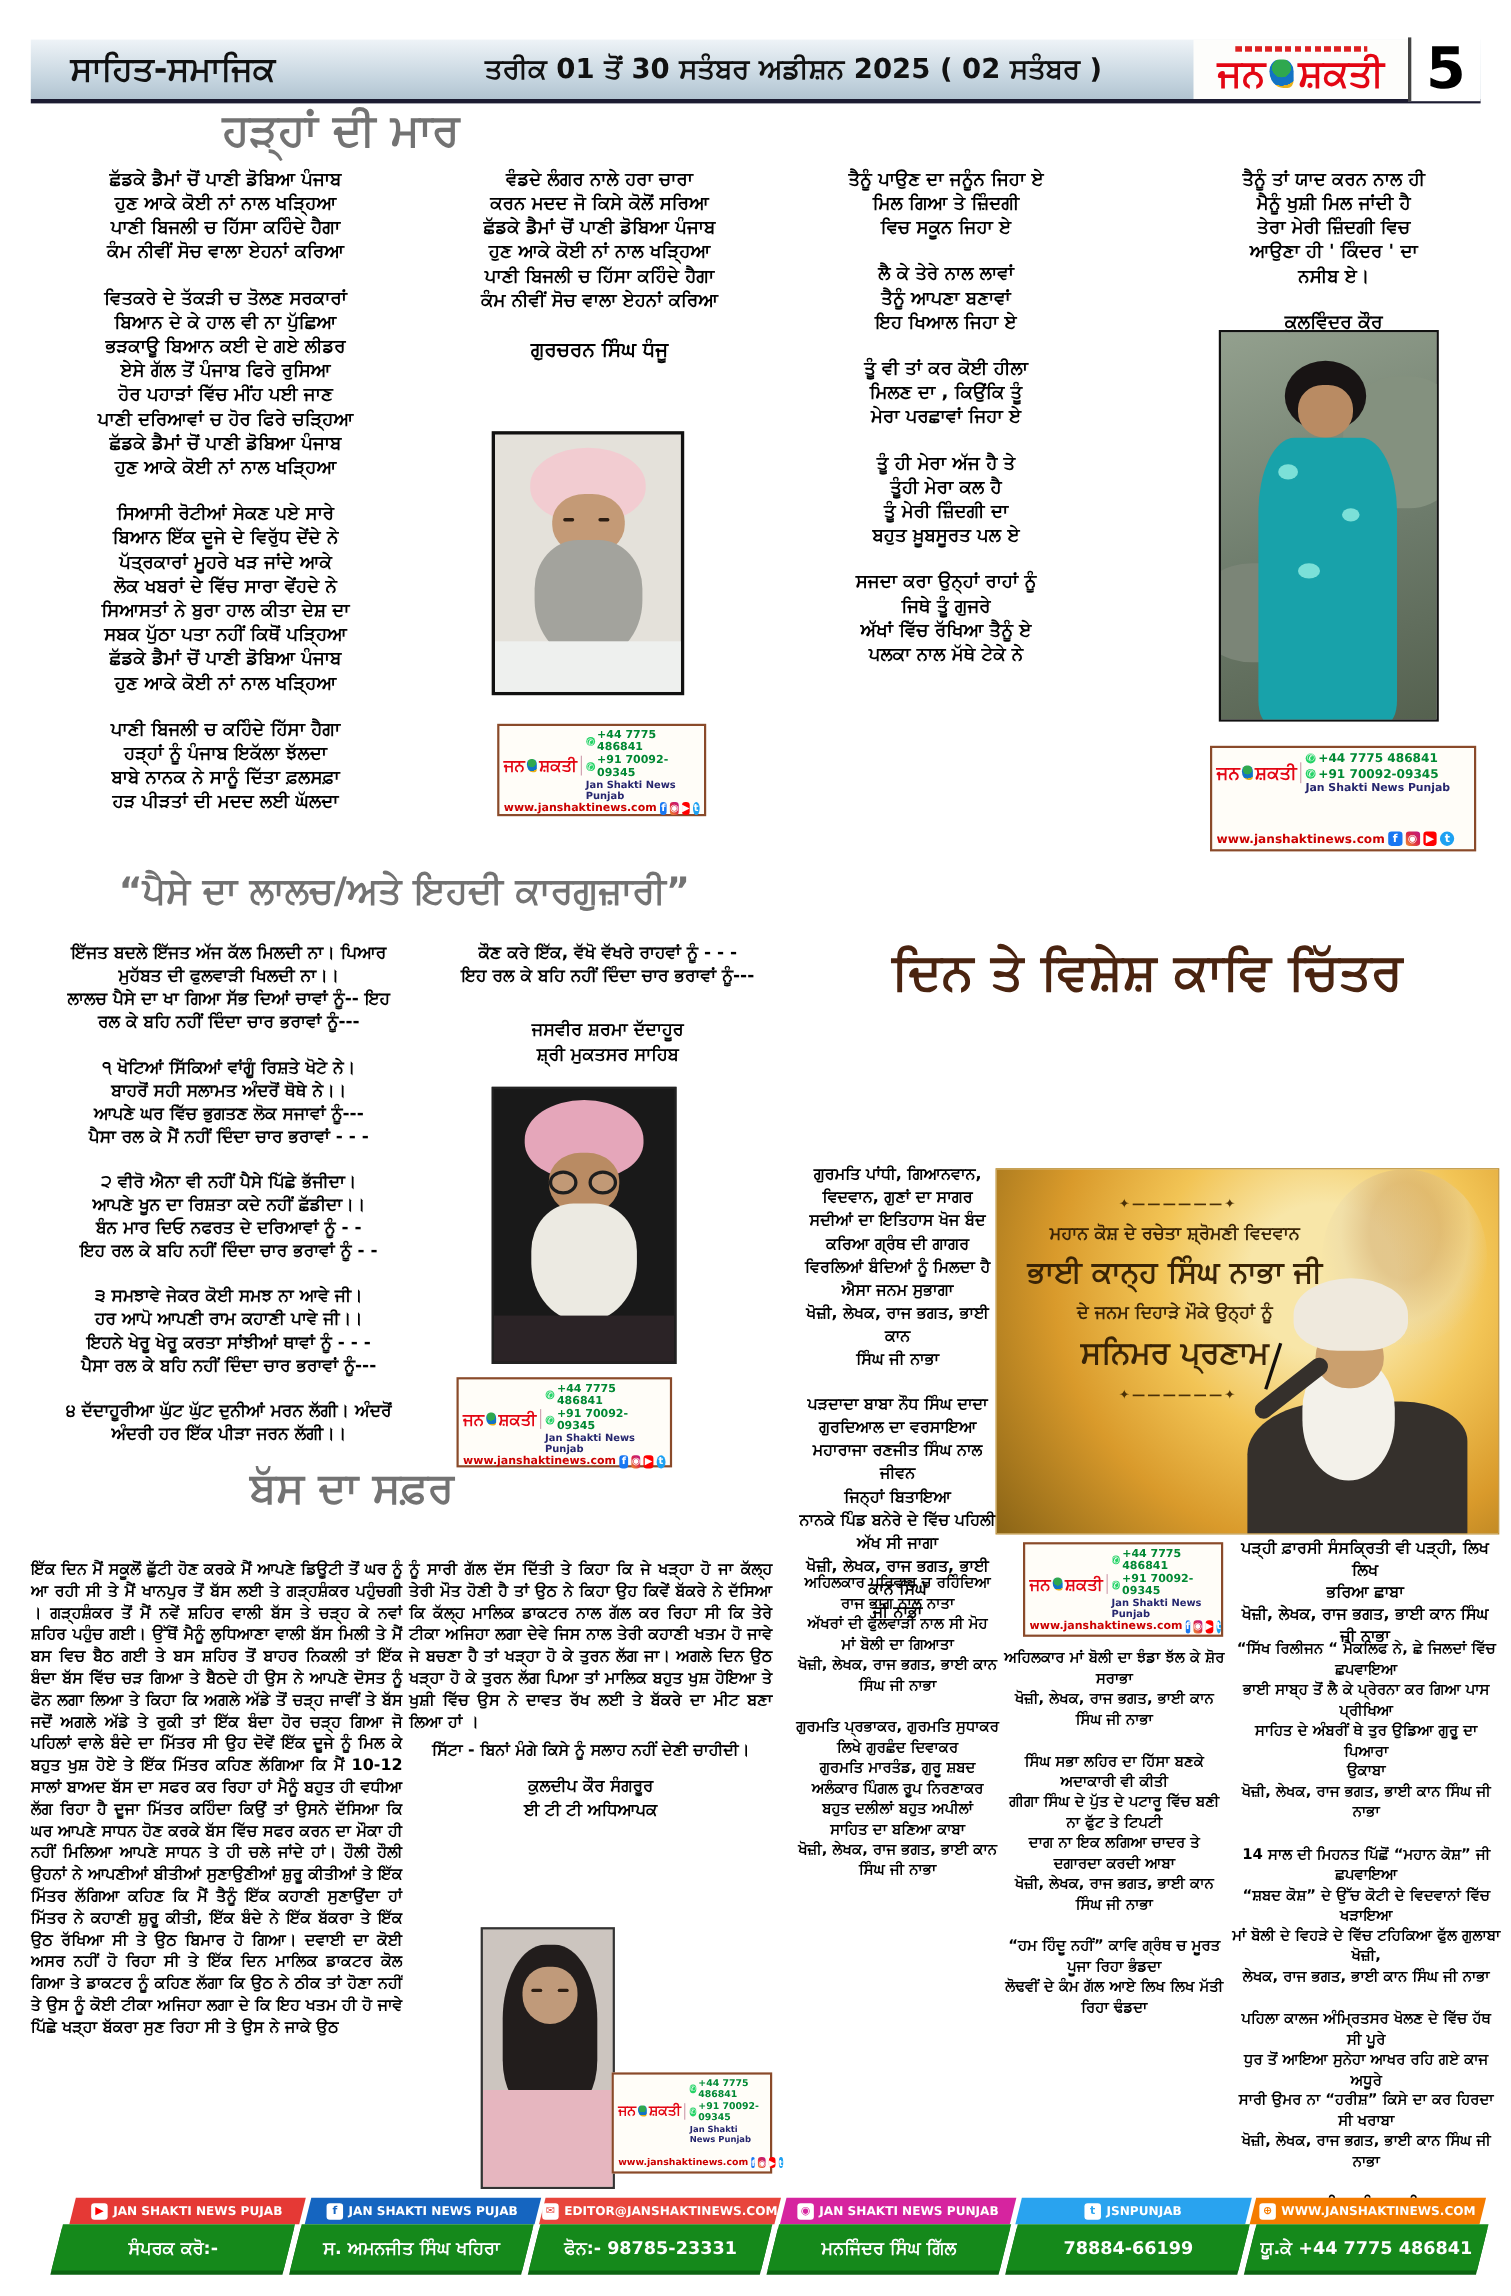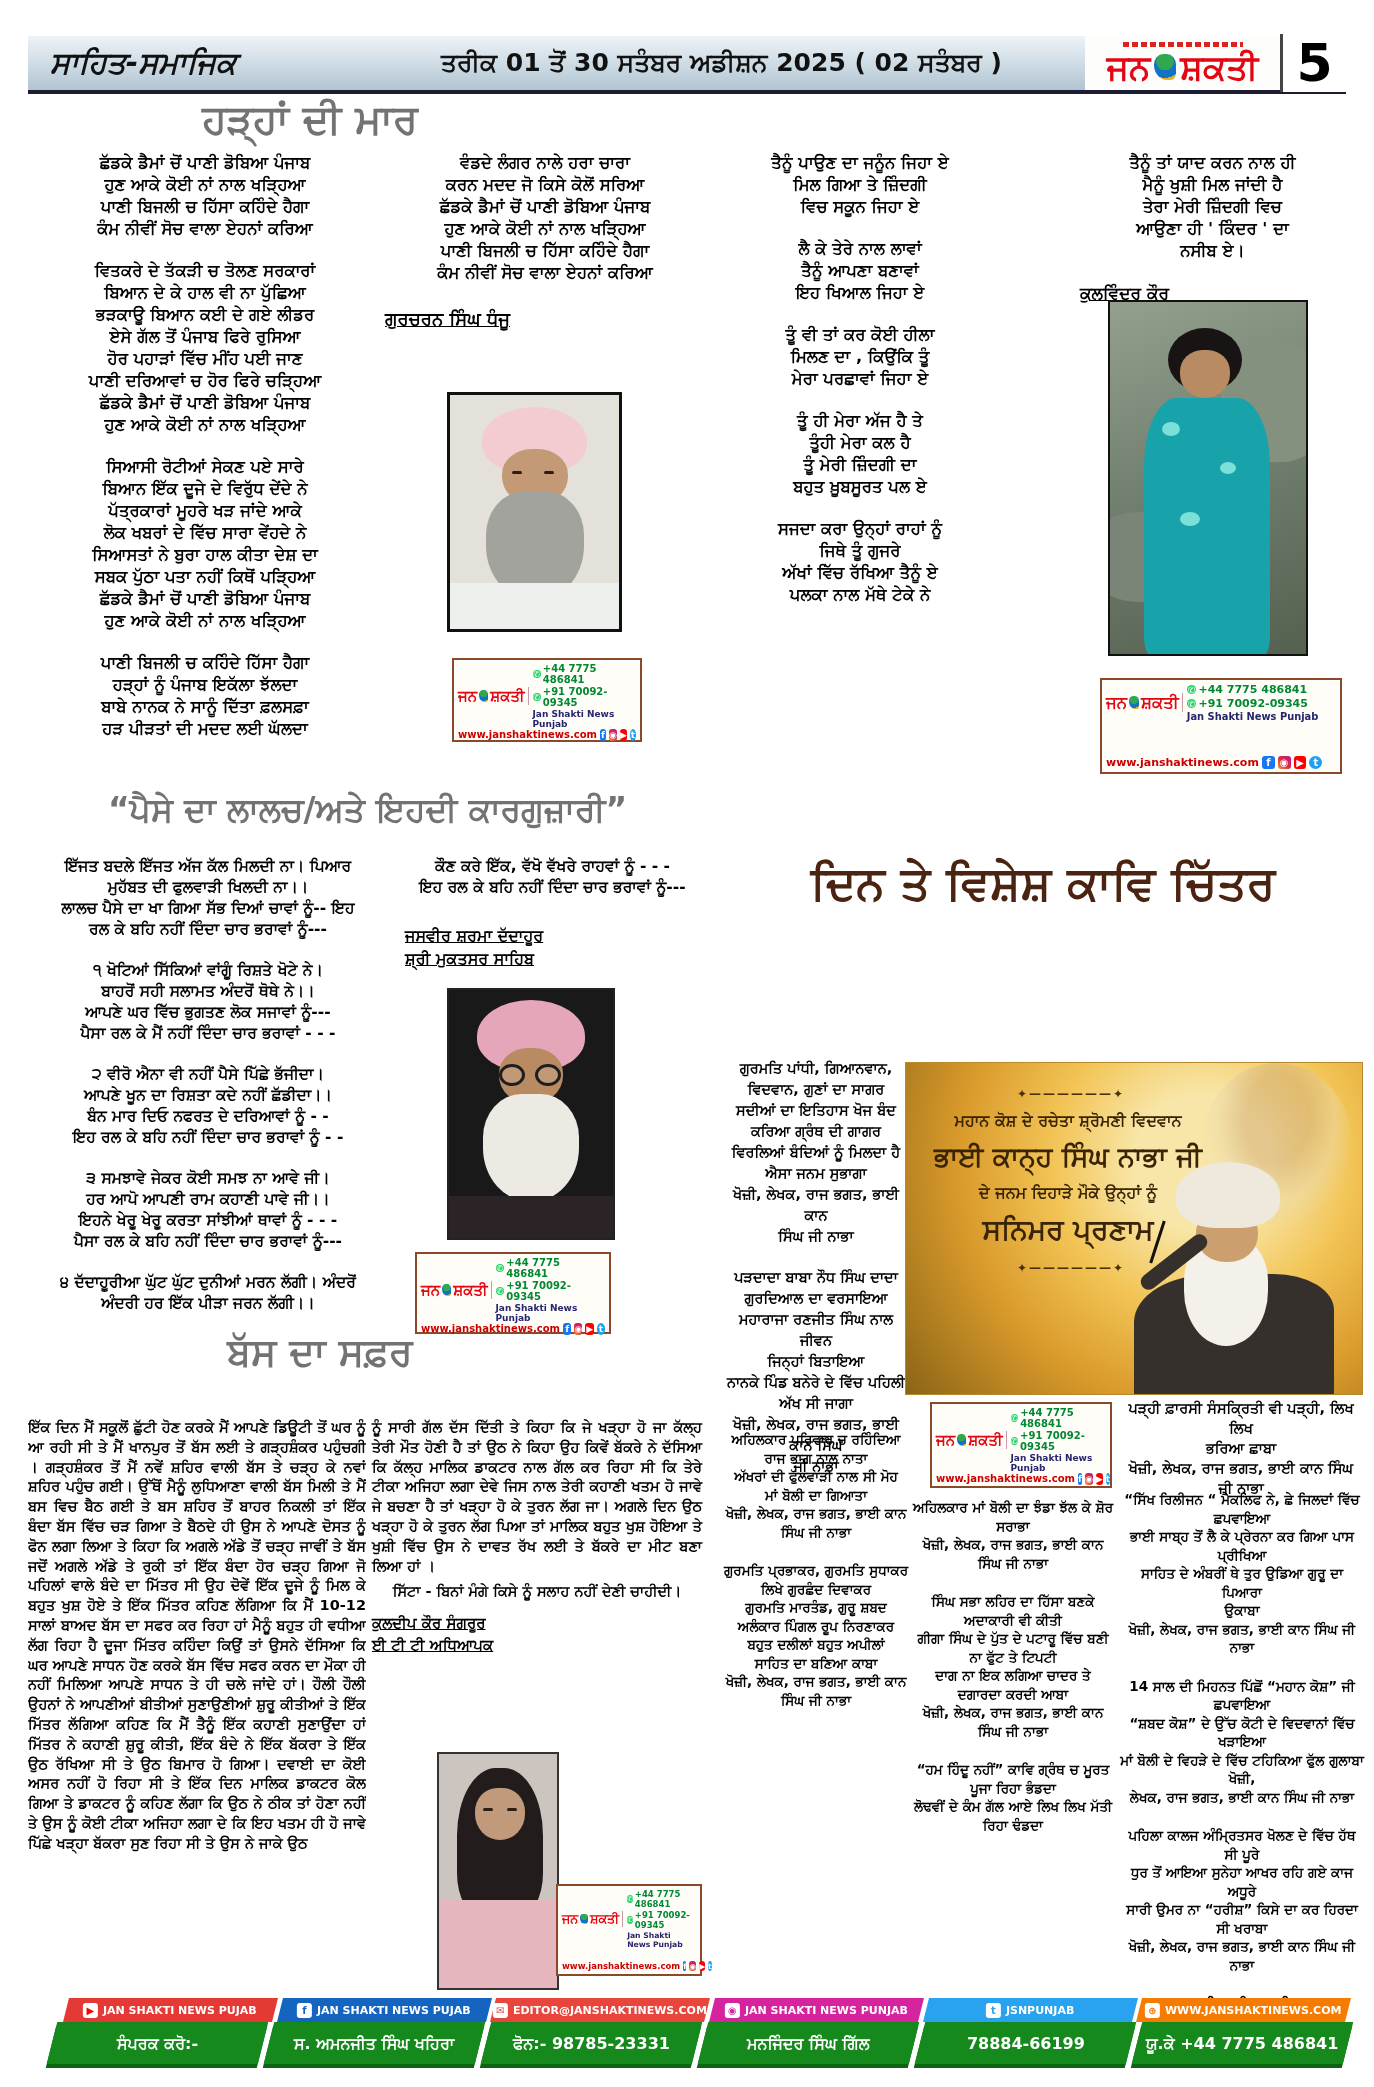--- a/index.html
+++ b/index.html
@@ -4,37 +4,37 @@
 <style>
   * { box-sizing: border-box; margin: 0; padding: 0; }
   body { background:#888; font-family:"DejaVu Sans","Liberation Sans",sans-serif; }
   .page { position:relative; width:1374px; height:2087px; background:#fff; margin:0 auto; overflow:hidden; }
   .abs { position:absolute; }
 
   
   .masthead { position:absolute; left:28px; top:36px; width:1318px; height:58px;
     background:linear-gradient(#eef3f7,#c3d3de 70%,#b2c4d1); border-bottom:4px solid #1c1c32;
     display:flex; align-items:center; }
-  .section-label { font-size:30px; font-weight:bold; color:#111; padding-left:22px; width:330px;font-style:italic; }
+  .section-label { font-size:30px; font-weight:bold; color:#111; padding-left:36px; width:330px; }
   .date-line { font-size:25px; font-weight:bold; color:#111; flex:1; text-align:center; }
   .brand-box { width:195px; height:54px; background:#fdfdfb; display:flex; flex-direction:column;
     align-items:center; justify-content:center; position:relative; }
   .brand-tagline { width:120px; height:5px; background:repeating-linear-gradient(90deg,#d22 0 6px,#fff 6px 9px); margin-bottom:3px; }
   .brand-line { display:flex; align-items:center; gap:4px; }
   .brand-w { color:#e30613; font-weight:bold; font-size:34px; line-height:34px; }
   .peacock { width:22px; height:26px; background:radial-gradient(circle at 50% 30%, #2fa84f 0 40%, #1273c4 41% 75%, #e7b11a 76%); border-radius:50% 50% 30% 70%; }
   .pagenum-box { width:66px; height:58px; background:#fff; border-left:3px solid #444;
     display:flex; align-items:center; justify-content:center; }
   .pagenum-box span { font-size:52px; font-weight:bold; color:#000; }
 
   
   .poem { font-weight:bold; color:#000; text-align:center; }
   .stanza { margin-bottom:20px; }
   .title-navy { color:#737373; font-weight:bold; text-align:center; }
-  .author { font-weight:bold; color:#000;text-decoration:underline; }
+  .author { font-weight:bold; text-align:center; color:#000; }
   .prose { font-weight:bold; color:#000; text-align:justify; }
 
   .flood-title { left:100px; top:96px; width:420px; font-size:40px; }
   .flood-c1 { left:35px; top:152px; width:340px; font-size:16.5px; line-height:22px; }
   .flood-c2 { left:385px; top:152px; width:320px; font-size:16.5px; line-height:22px; }
   .flood-author { margin-top:24px; font-size:18px; }
 
   .naseeb-title { left:780px; top:96px; width:300px; font-size:40px; }
   .naseeb-c1 { left:745px; top:152px; width:230px; font-size:16.5px; line-height:22px; }
   .naseeb-c2 { left:1080px; top:152px; width:265px; font-size:16.5px; line-height:22px; }

